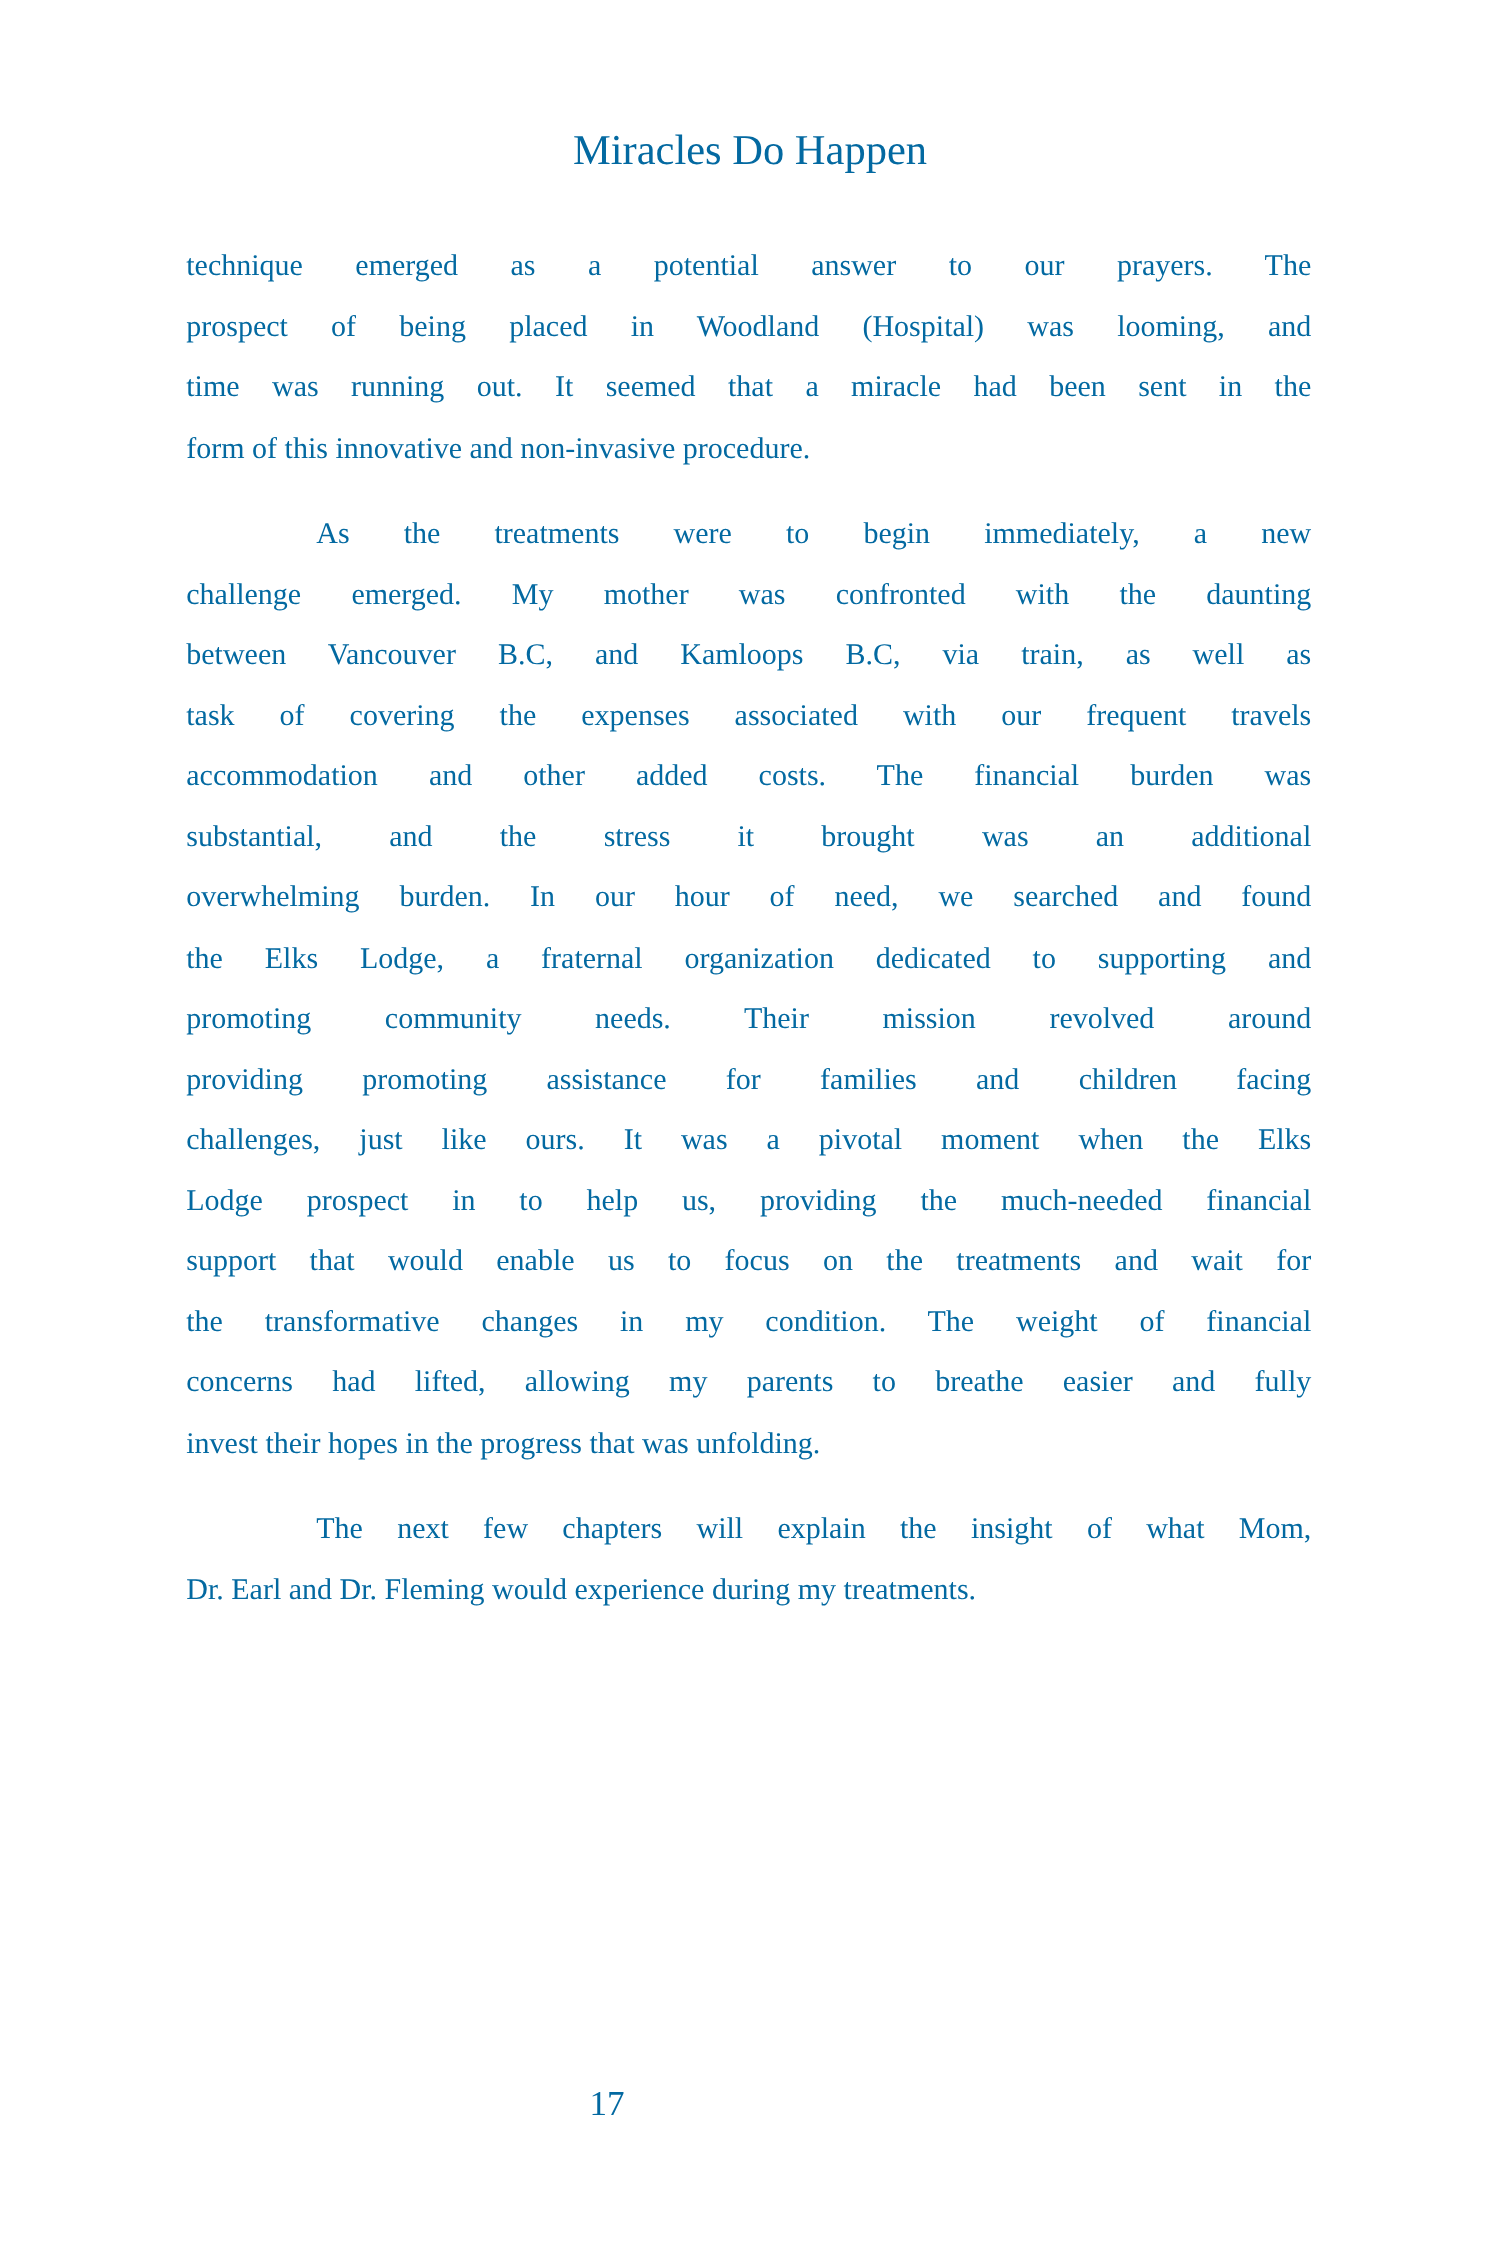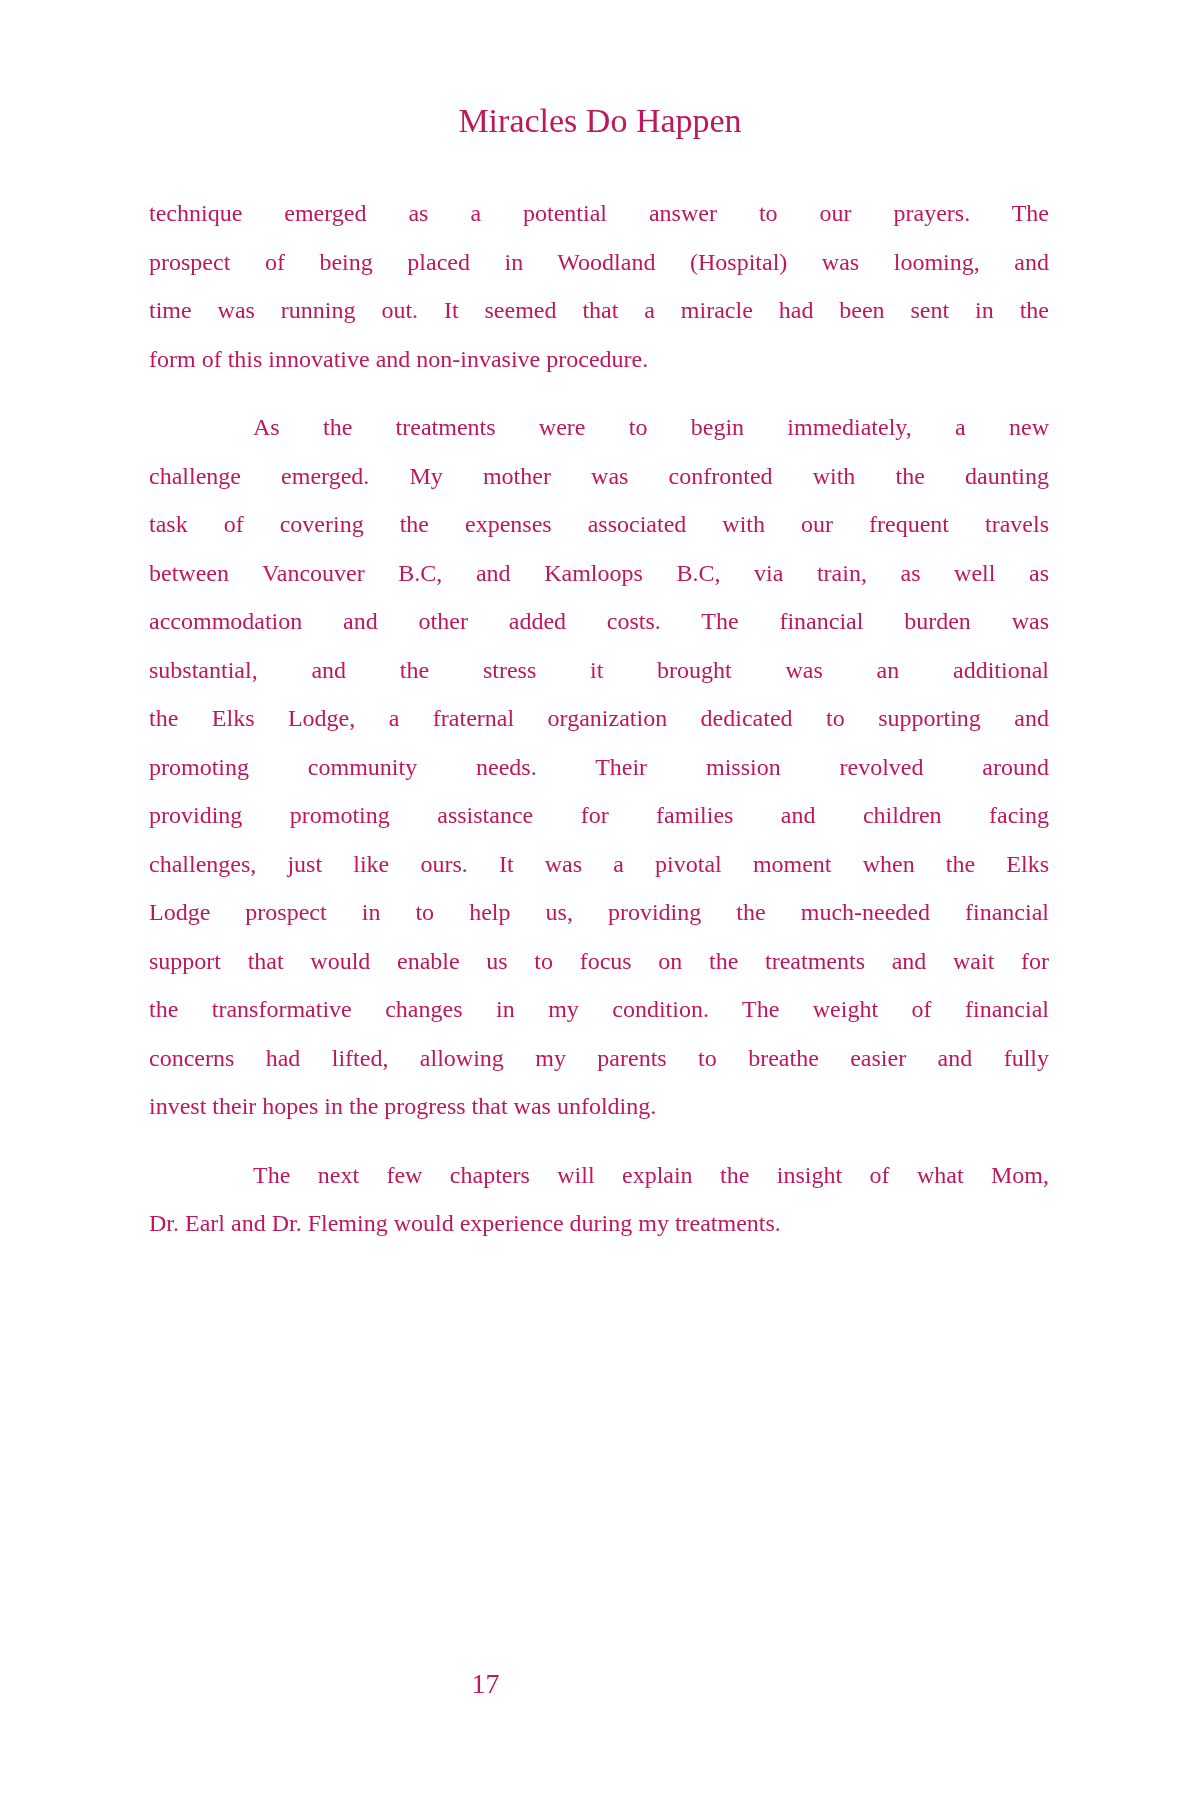--- a/index.html
+++ b/index.html
@@ -43,40 +43,41 @@
     left: 0;
     width: 971px;
     text-align: center;
     font-size: 28px;
     line-height: 1;
   }
 </style>
 </head>
 <body style="background: rgb(255, 255, 255);">
 
-<div class="page" style="background: rgb(255, 255, 255); color: #be185d;">
+<div class="page" style="background: rgb(255, 255, 255); color: #0369a1;">
 
   <div class="title">Miracles Do Happen</div>
 
   <div class="body-text">
 
     <div class="para">
       <div class="line">technique emerged as a potential answer to our prayers. The</div>
       <div class="line">prospect of being placed in Woodland (Hospital) was looming, and</div>
       <div class="line">time was running out. It seemed that a miracle had been sent in the</div>
       <div class="line last">form of this innovative and non-invasive procedure.</div>
     </div>
 
     <div class="para indent">
       <div class="line">As the treatments were to begin immediately, a new</div>
       <div class="line">challenge emerged. My mother was confronted with the daunting</div>
+      <div class="line">between Vancouver B.C, and Kamloops B.C, via train, as well as</div>
       <div class="line">task of covering the expenses associated with our frequent travels</div>
-      <div class="line">between Vancouver B.C, and Kamloops B.C, via train, as well as</div>
       <div class="line">accommodation and other added costs. The financial burden was</div>
       <div class="line">substantial, and the stress it brought was an additional</div>
+      <div class="line">overwhelming burden. In our hour of need, we searched and found</div>
       <div class="line">the Elks Lodge, a fraternal organization dedicated to supporting and</div>
       <div class="line">promoting community needs. Their mission revolved around</div>
       <div class="line">providing promoting assistance for families and children facing</div>
       <div class="line">challenges, just like ours. It was a pivotal moment when the Elks</div>
       <div class="line">Lodge prospect in to help us, providing the much-needed financial</div>
       <div class="line">support that would enable us to focus on the treatments and wait for</div>
       <div class="line">the transformative changes in my condition. The weight of financial</div>
       <div class="line">concerns had lifted, allowing my parents to breathe easier and fully</div>
       <div class="line last">invest their hopes in the progress that was unfolding.</div>
     </div>

